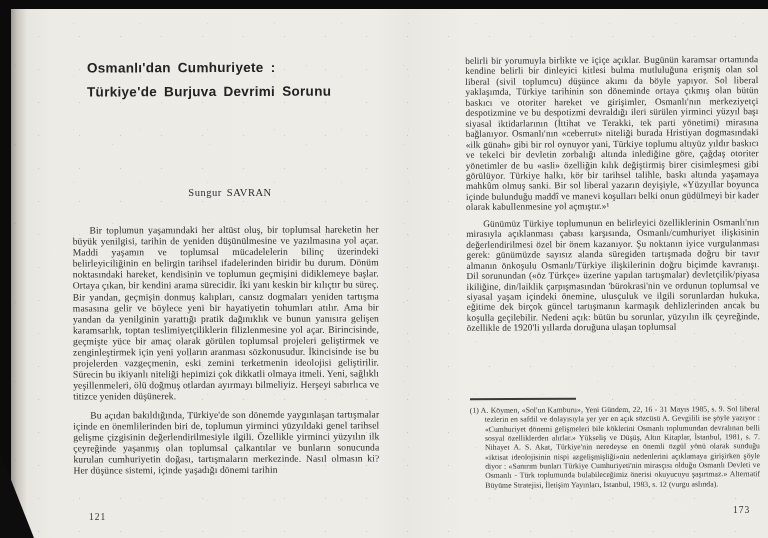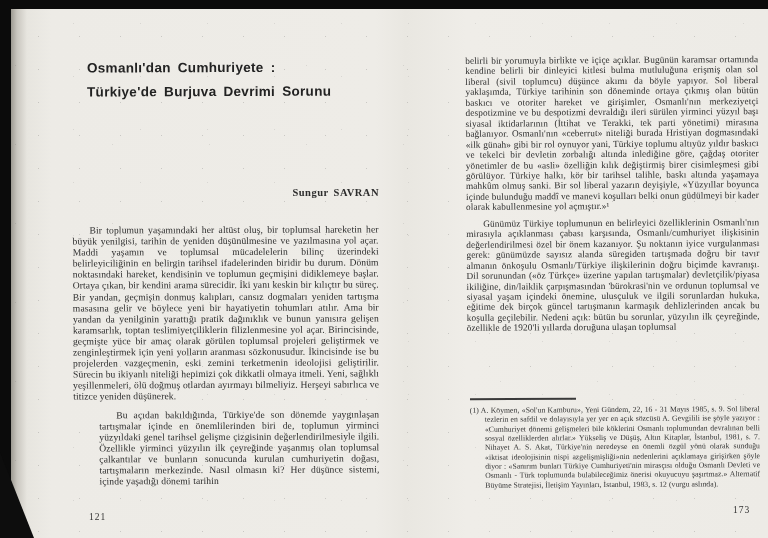--- a/index.html
+++ b/index.html
@@ -37,34 +37,34 @@
   
   .title {
     left: 76px; top: 47px; width: 310px;
     font-family: "Liberation Sans", sans-serif;
     font-weight: bold; font-size: 13.5px; line-height: 24px;
     color: #222; letter-spacing: 0.3px; word-spacing: 3px;
     transform: rotate(-0.2deg);
   }
   .author {
     left: 70px; top: 178px; width: 298px;
-    text-align: right; font-weight: bold; font-size: 10.5px;
+    text-align: center; font-weight: normal; font-size: 10.5px;
     letter-spacing: 0.5px; word-spacing: 2px; color: #2d2d2d;
   }
   .body-col {
     text-align: justify;
     color: #2c2c2c;
   }
   .left-body {
     left: 62px; top: 215px; width: 306px;
     font-size: 9.6px; line-height: 11.1px;
     letter-spacing: 0.1px;
     transform: rotate(-0.2deg);
   }
-  .left-body p + p { margin-top: 7px; margin-left: 26px; }
+  .left-body p + p { margin-top: 7px; }
   .indent { text-indent: 17px; }
   .pageno { font-size: 9.5px; color: #333; letter-spacing: 1px; }
   .pageno-left { left: 78px; top: 503px; }
 
   
   .right-body {
     left: 455px; top: 46px; width: 293px;
     font-size: 9.3px; line-height: 10.45px;
     letter-spacing: 0.1px;
     transform: rotate(-0.35deg);

